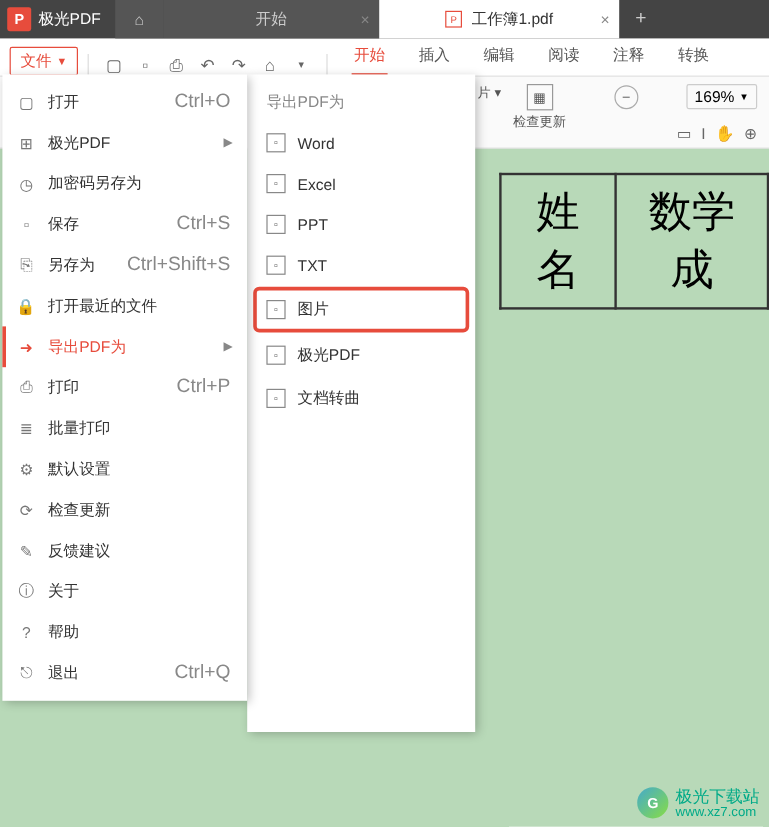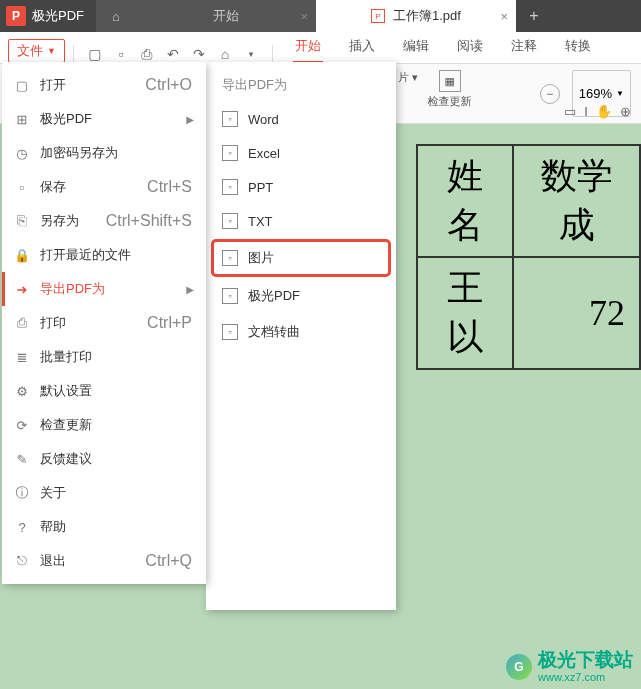--- a/index.html
+++ b/index.html
@@ -20,21 +20,21 @@
 .file-btn { color:#e74c3c; font-size:13px; padding:2px 8px; border:1px solid transparent; display:flex; align-items:center; gap:4px; }
 .file-btn.open { border-color:#e74c3c; border-radius:2px; }
 .tb-sep { width:1px; height:18px; background:#ddd; margin:0 8px; }
 .tb-icon { width:18px; height:18px; margin:0 4px; display:flex; align-items:center; justify-content:center; color:#666; font-size:14px; }
 .menu-tabs { display:flex; margin-left:12px; gap:24px; }
 .menu-tab { font-size:13px; color:#555; padding:6px 2px; }
 .menu-tab.active { color:#e74c3c; border-bottom:2px solid #e74c3c; }
 
 .ribbon { height:60px; border-bottom:1px solid #ddd; position:relative; background:#fafafa; }
 .ribbon-right { position:absolute; right:10px; top:6px; display:flex; align-items:center; gap:6px; }
-.zoom-box { border:1px solid #ccc; padding:15px 6px; font-size:13px; border-radius:2px; display:flex; align-items:center; gap:4px; }
+.zoom-box { border:1px solid #ccc; padding:2px 6px; font-size:13px; border-radius:2px; display:flex; align-items:center; gap:4px;margin-left:28px; }
 .zoom-icons { display:flex; gap:4px; margin-right:6px; }
 .circ { width:20px; height:20px; border:1px solid #aaa; border-radius:50%; display:flex; align-items:center; justify-content:center; font-size:12px; color:#666; }
 .ribbon-mid { position:absolute; left:398px; top:6px; display:flex; gap:10px; align-items:flex-start; }
 .ribbon-item { display:flex; flex-direction:column; align-items:center; font-size:11px; color:#555; gap:2px; }
 .ribbon-item .ic { width:22px; height:22px; border:1px solid #999; display:flex; align-items:center; justify-content:center; font-size:11px; }
 .ribbon-tools { position:absolute; right:10px; bottom:4px; display:flex; gap:8px; color:#666; font-size:13px; }
 
 .canvas { position:absolute; left:0; top:124px; right:0; bottom:0; background:#b8d9b8; }
 .table-wrap { position:absolute; left:398px; top:144px; }
 table { border-collapse:collapse; background:#b8d9b8;margin-left:18px; }
@@ -51,21 +51,21 @@
 
 .submenu { position:absolute; left:206px; top:62px; width:190px; background:#fff; box-shadow:2px 2px 8px rgba(0,0,0,.25); padding:6px 0 260px 0; z-index:9; }
 .sm-header { padding:8px 16px; color:#888; font-size:13px; }
 .sm-item { display:flex; align-items:center; padding:9px 16px; font-size:13px; color:#333; }
 .sm-item.hl { outline:3px solid #e74c3c; outline-offset:-2px; border-radius:4px; margin:2px 6px; padding:9px 10px; }
 .sm-icon { width:16px; height:16px; margin-right:10px; border:1px solid #888; display:flex; align-items:center; justify-content:center; font-size:9px; color:#666; }
 
 .watermark { position:absolute; right:8px; bottom:6px; display:flex; align-items:center; gap:6px; z-index:20; }
 .wm-logo { width:26px; height:26px; border-radius:50%; background:linear-gradient(135deg,#4ac,#8d4); display:flex; align-items:center; justify-content:center; color:#fff; font-weight:bold; font-size:12px; }
 .wm-text { display:flex; flex-direction:column; line-height:1.1; }
-.wm-text .t1 { font-size:19px; color:#0a8; font-weight:bold; }
+.wm-text .t1 { font-size:14px; color:#0a8; font-weight:normal; }
 .wm-text .t2 { font-size:11px; color:#0a8; }
 </style>
 </head>
 <body>
 
 <div class="titlebar">
   <div class="logo">P</div>
   <div class="app-name">极光PDF</div>
   <div class="tab home">
     <span>⌂</span>
@@ -137,24 +137,20 @@
 
 <div class="canvas"></div>
 
 <div class="table-wrap">
   <table>
     <tbody>
         <tr>
       <td>姓名</td>
       <td>数学成</td>
     </tr>
-    <tr>
-      <td>王以</td>
-      <td style="text-align:right;">72</td>
-    </tr>
   </tbody>
     </table>
 </div>
 
 <div class="dropdown" id="file-menu">
     <div class="dd-item">
       <span class="dd-icon">▢</span>
       <span>打开</span>
       <span class="dd-shortcut">Ctrl+O</span>
     </div>

